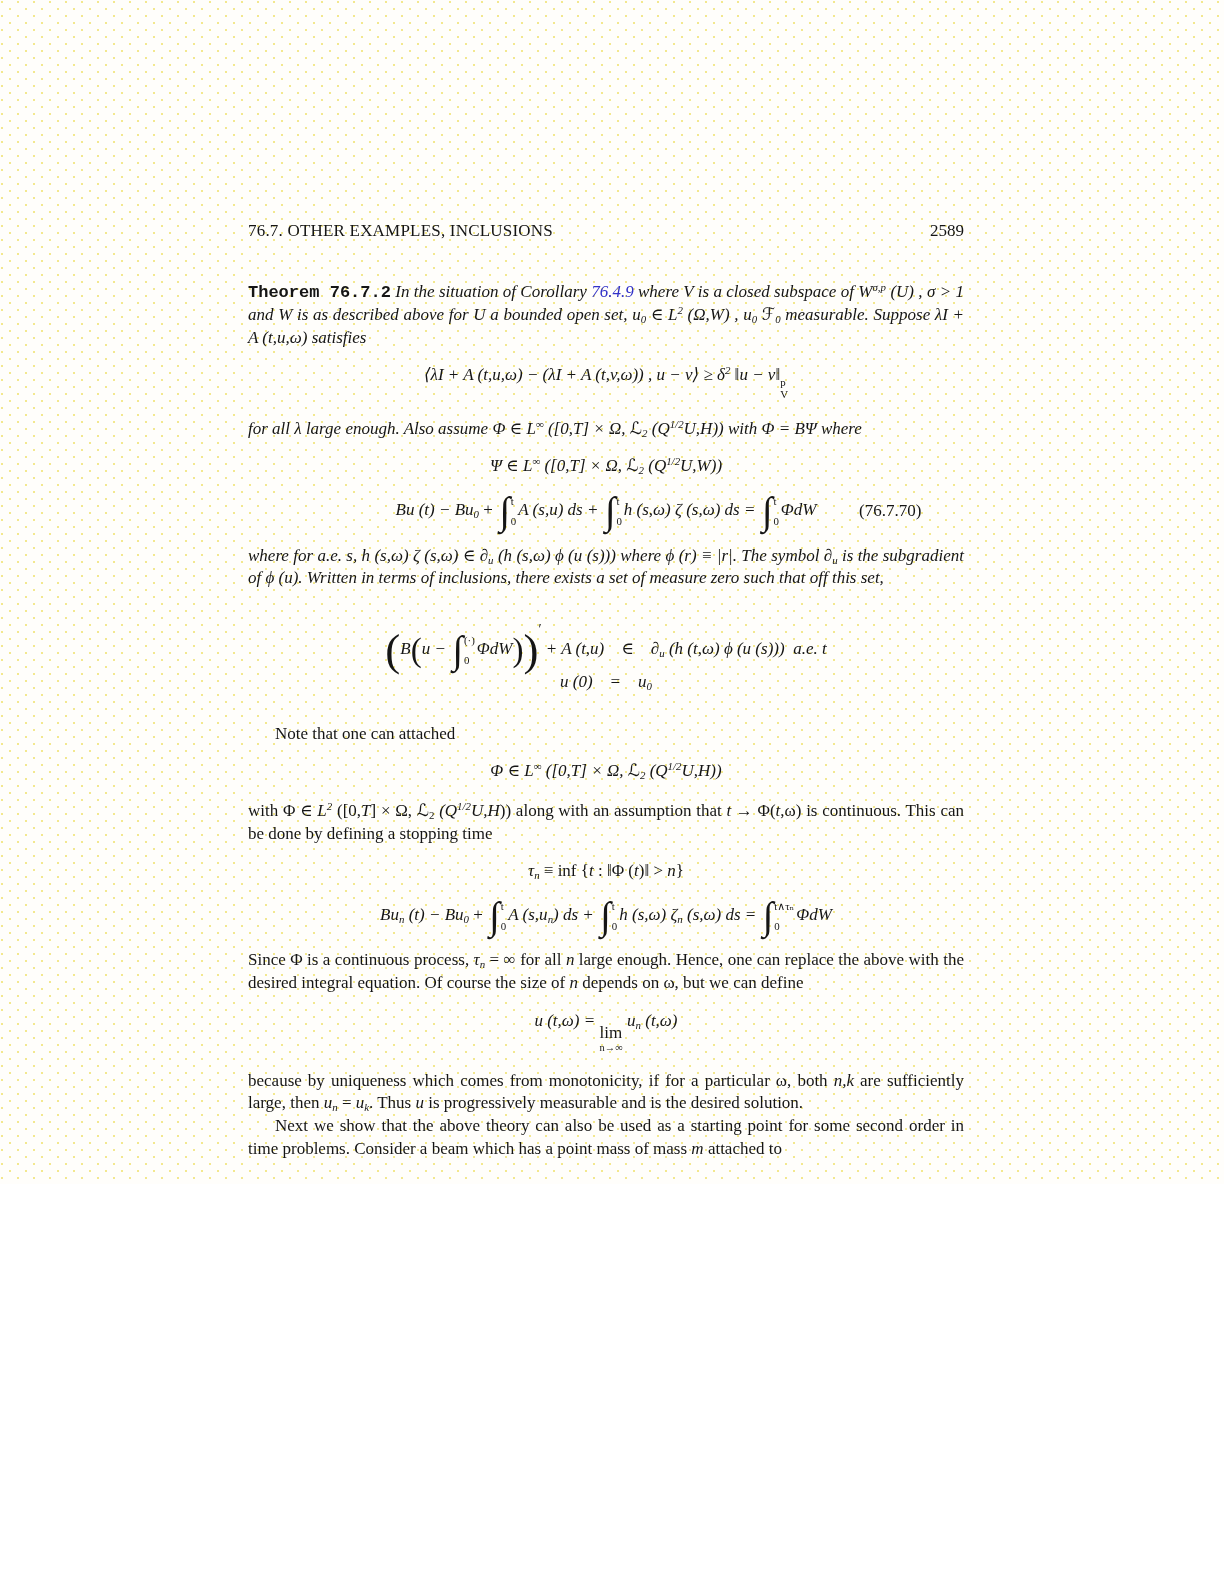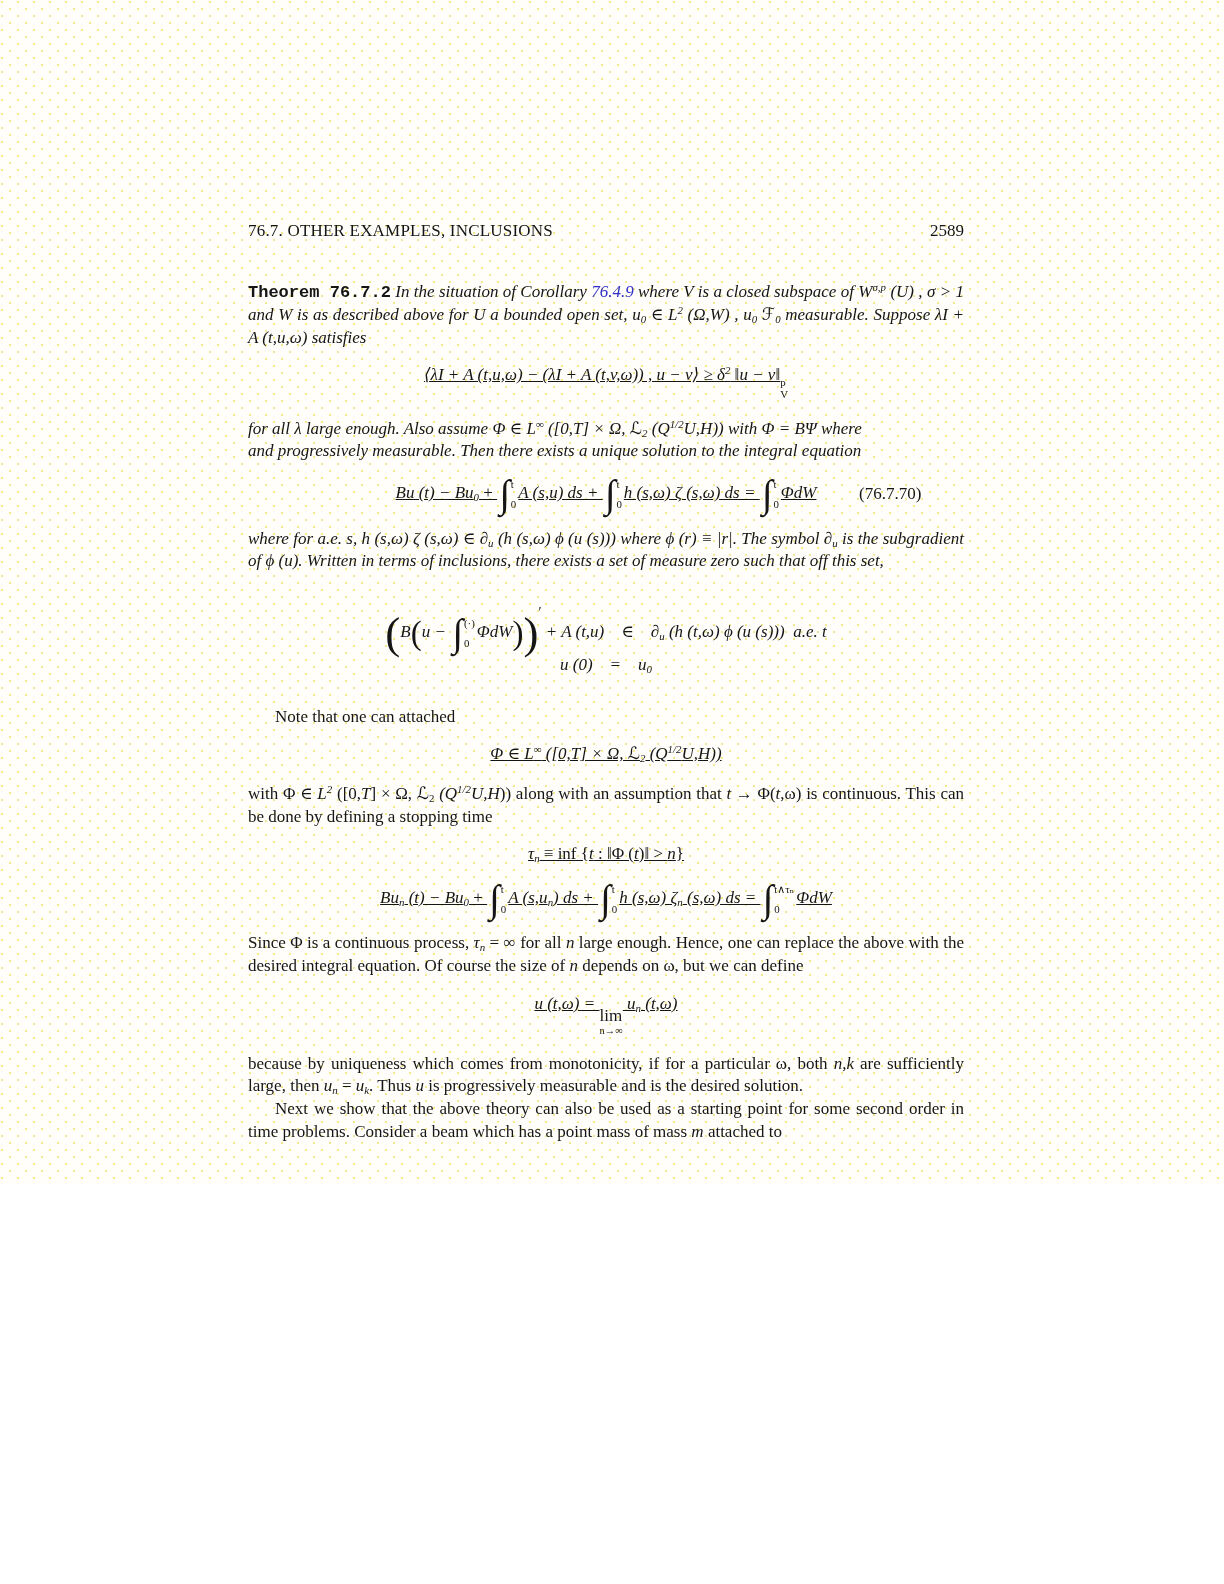--- a/index.html
+++ b/index.html
@@ -37,39 +37,39 @@
         font-size:0.64em; line-height:1.15; vertical-align:-0.5em; font-style:normal; }
   .int { display:inline-block; vertical-align:middle; font-style:normal; margin:0 2px; }
   .int .base { font-size:2.3em; line-height:0; vertical-align:middle; }
   .int .ss { height:3.0em; justify-content:space-between; vertical-align:middle; margin-left:1px; }
   .p2 { font-size:33px; line-height:0; vertical-align:middle; font-style:normal; }
   .p3 { font-size:45px; line-height:0; vertical-align:middle; font-style:normal; }
   .prime { font-size:14px; vertical-align:20px; font-style:normal; }
   .lim { display:inline-flex; flex-direction:column; align-items:flex-start;
          vertical-align:-0.72em; line-height:1.05; font-style:normal; }
   .lim .under { font-size:0.62em; }
-  .eqbody { display:inline-block;text-decoration:underline; }
+  .eqbody { display:inline-block; }
 </style>
 </head>
 <body>
 
 <div class="sheet">
   <div class="content">
     <div class="pagehead">
       <span class="sec">76.7.  OTHER EXAMPLES, INCLUSIONS</span>
       <span class="pageno">2589</span>
     </div>
     <div id="blocks">
         <div class="para it"><span class="bf"><span class="base">Theorem 76.7.2</span></span><span class="it"><span class="base">  In the situation of Corollary </span></span><span class="it link"><span class="base">76.4.9</span></span><span class="it"><span class="base"> where V is a closed subspace of </span></span><span class="it"><span class="base">W</span><span class="sup">σ,p</span></span><span class="it"><span class="base"> (U) , σ &gt; 1 and W is as described above for U a bounded open set, u</span><span class="sub">0</span></span><span class="it"><span class="base"> ∈ L</span><span class="sup">2</span></span><span class="it"><span class="base"> (Ω,W) ,  u</span><span class="sub">0</span></span><span class="it"><span class="base"> </span></span><span class="it"><span class="base">ℱ</span><span class="sub">0</span></span><span class="it"><span class="base"> measurable.  Suppose λI + A (t,u,ω)  satisfies</span></span></div>
         <div class="display"><span class="eqbody"><span class="it"><span class="base">⟨λI + A (t,u,ω) − (λI + A (t,v,ω)) , u − v⟩ ≥ δ</span><span class="sup">2</span></span><span class="it"><span class="base"> ‖u − v‖</span><span class="ss">
                 <span>p</span>
                 <span>V</span>
               </span></span></span></div>
         <div class="para it"><span class="it"><span class="base">for all λ  large enough.   Also assume  Φ ∈ L</span><span class="sup">∞</span></span><span class="it"><span class="base"> ([0,T] × Ω, ℒ</span><span class="sub">2</span></span><span class="it"><span class="base"> (Q</span><span class="sup">1/2</span></span><span class="it"><span class="base">U,H))  with  Φ = BΨ where</span></span></div>
-        <div class="para it"><span class="it"><span class="base">and progressively measurable. Then there exists a unique solution to the integral equation</span></span></div>
+        <div class="display"><span class="eqbody"><span class="it"><span class="base">Ψ ∈ L</span><span class="sup">∞</span></span><span class="it"><span class="base"> ([0,T] × Ω, ℒ</span><span class="sub">2</span></span><span class="it"><span class="base"> (Q</span><span class="sup">1/2</span></span><span class="it"><span class="base">U,W))</span></span></span></div>
         <div class="display with-eqno">
           <span></span>
           <span class="eqbody"><span class="it"><span class="base">Bu (t) − Bu</span><span class="sub">0</span></span><span><span class="base"> + </span></span><span class="int"><span class="base">∫</span><span class="ss">
                 <span>t</span>
                 <span>0</span>
               </span></span><span class="it"><span class="base">A (s,u) ds + </span></span><span class="int"><span class="base">∫</span><span class="ss">
                 <span>t</span>
                 <span>0</span>
               </span></span><span class="it"><span class="base">h (s,ω) ζ (s,ω) ds = </span></span><span class="int"><span class="base">∫</span><span class="ss">
                 <span>t</span>

